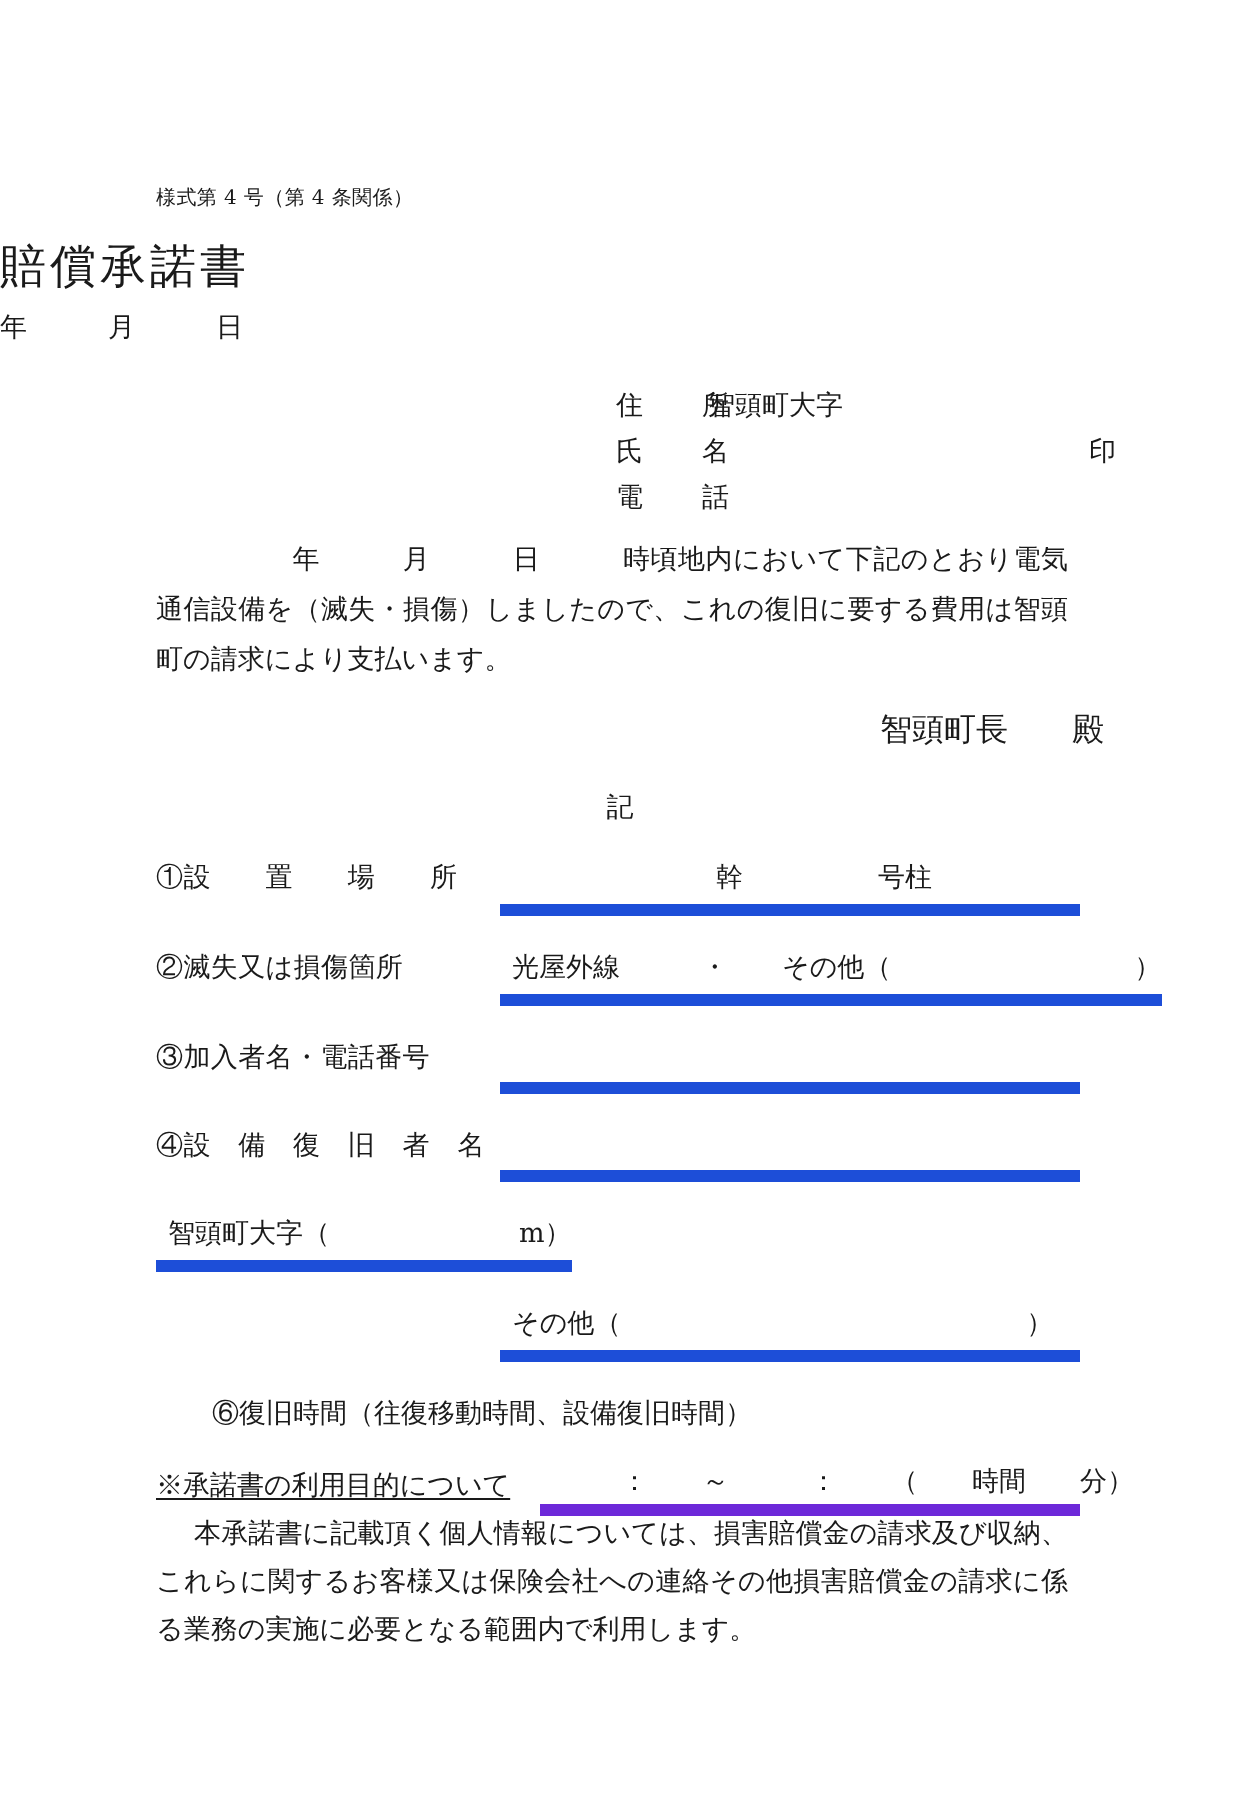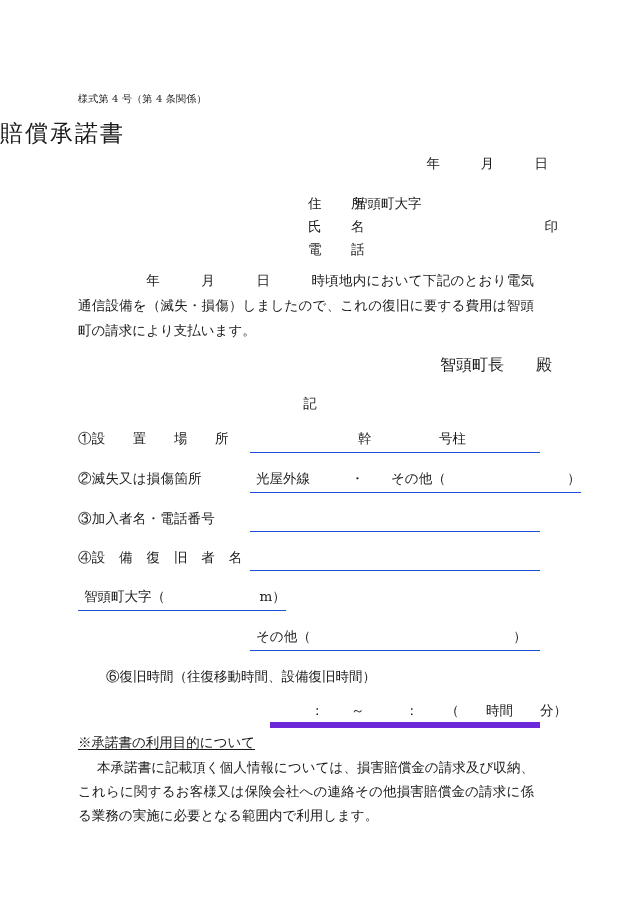--- a/index.html
+++ b/index.html
@@ -39,21 +39,21 @@
     top: 118px;
     font-size: 23px;
     letter-spacing: 2px;
     font-weight: 400;
   }
 
   .date-line {
     left: 0;
     right: 82px;
     top: 155px;
-    text-align: right;
+    text-align: left;
     font-size: 13.5px;
     font-family: Liberation Mono, monospace;
   }
 
   .addr-block {
     left: 308px;
     top: 192px;
     font-size: 13.5px;
     line-height: 23px;
     width: 250px;
@@ -109,21 +109,21 @@
     min-height: 22px;
   }
   .item-label {
     width: 172px;
     flex: 0 0 172px;
     white-space: pre;
     letter-spacing: 0.2px;
   }
   .item-field {
     flex: 1;
-    border-bottom: 1px solid #1d4ed8;
+    border-bottom: 6px solid #1d4ed8;
     min-height: 20px;
     padding-bottom: 2px;
     white-space: pre;
   }
   .item-field.short { flex: 0 0 162px; }
   .item-field.blank { min-height: 19px; }
   .item-field.indent { padding-left: 6px; }
 
   .item-row.stacked { flex-direction: column; margin-bottom: 14px; }
   .item-row.stacked .item-title { margin-bottom: 16px; white-space: pre; margin-left: 28px; }

